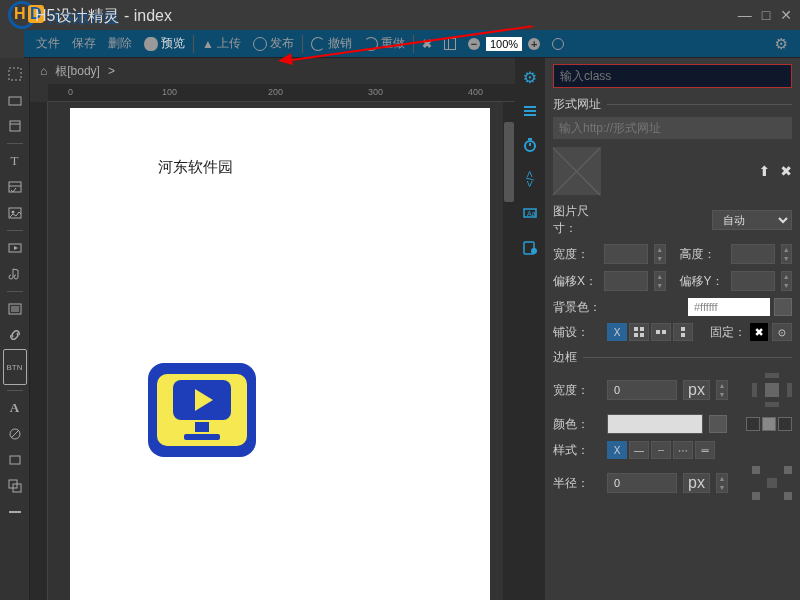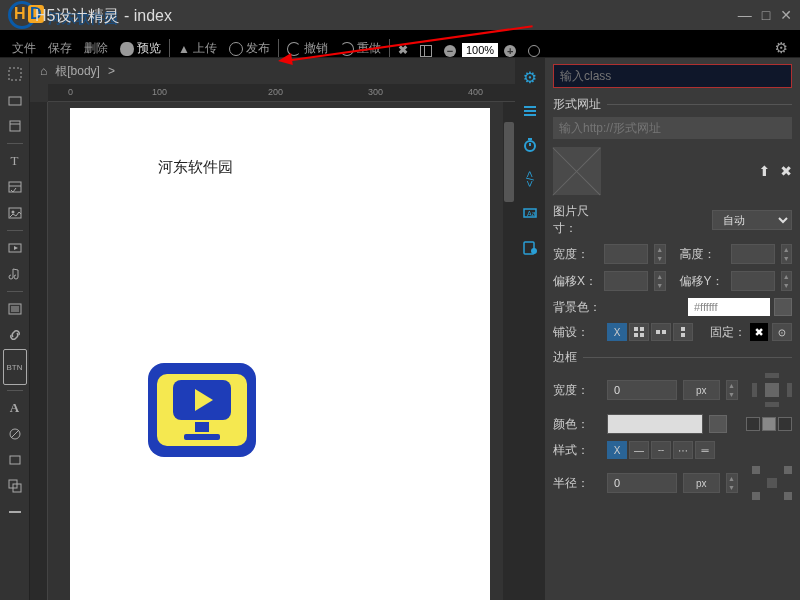--- a/index.html
+++ b/index.html
@@ -8,21 +8,21 @@
 .titlebar { height: 30px; background: #3a3a3a; display: flex; align-items: center; padding: 0 8px; color: #ddd; font-size: 16px; position: relative; }
 .title-logo { width: 42px; height: 28px; margin-right: 4px; position: relative; }
 .title-logo-circle { width: 28px; height: 28px; border-radius: 50%; border: 3px solid #0a5aa8; position: absolute; }
 .title-logo-h { position: absolute; left: 6px; top: 4px; color: #f5a623; font-weight: bold; font-size: 16px; }
 .title-logo-d { position: absolute; left: 20px; top: 4px; color: #0a5aa8; font-weight: bold; font-size: 16px; background: #f5a623; border-radius: 3px; padding: 0 2px; }
 .title-txt { position: absolute; left: 35px; top: 6px; }
 .title-watermark { position: absolute; left: 48px; top: 10px; color: #0a5aa8; font-size: 14px; opacity: 0.6; font-weight: bold; }
 .win-ctrl { margin-left: auto; display: flex; gap: 10px; color: #aaa; font-size: 14px; }
 .win-ctrl span { cursor: pointer; }
 
-.toolbar { height: 28px; background: #000000; display: flex; align-items: flex-end; padding: 0 6px; color: #999; font-size: 12px; border-bottom: 1px solid #222; }
+.toolbar { height: 28px; background: #0c4a6e; display: flex; align-items: center; padding: 0 6px; color: #999; font-size: 12px; border-bottom: 1px solid #222; margin-left: 24px; }
 .toolbar .tb-item { display: flex; align-items: center; gap: 3px; padding: 0 6px; cursor: pointer; }
 .toolbar .tb-item.on { color: #ddd; }
 .toolbar .sep { width: 1px; height: 18px; background: #555; margin: 0 2px; }
 .tb-icon { width: 14px; height: 14px; display: inline-block; }
 .tb-eye { background: #999; border-radius: 50% / 60%; position: relative; }
 .tb-globe { border: 1px solid #999; border-radius: 50%; position: relative; }
 .tb-undo { border: 1.5px solid #999; border-radius: 50%; border-right-color: transparent; position: relative; }
 .tb-redo { border: 1.5px solid #999; border-radius: 50%; border-left-color: transparent; }
 .zoom-box { background: #fff; color: #000; padding: 1px 4px; font-size: 11px; }
 .tb-x { color: #999; font-weight: bold; }
@@ -90,21 +90,21 @@
 .bp-edge { position: absolute; background: #555; }
 .bp-t { top: 0; left: 13px; width: 14px; height: 5px; }
 .bp-b { bottom: 0; left: 13px; width: 14px; height: 5px; }
 .bp-l { left: 0; top: 10px; width: 5px; height: 14px; }
 .bp-r { right: 0; top: 10px; width: 5px; height: 14px; }
 .color-row-swatches { display: flex; gap: 2px; margin-left: auto;}
 .swatch { width: 14px; height: 14px; border: 1px solid #666;}
 .corner-grid { width: 40px; height: 34px; margin-left: auto; position: relative;}
 .cg-dot { width: 8px; height: 8px; background: #666; position: absolute;}
 .cg-c { width: 10px; height: 10px; background: #555; position: absolute; top: 12px; left: 15px;}
-.unit { background: #4a4a4a; border: 1px solid #555; color: #ccc; font-size: 10px; padding: 1px 12px; height: 20px; display:flex; align-items:center;}
+.unit { background: #4a4a4a; border: 1px solid #555; color: #ccc; font-size: 16px; padding: 1px 4px; height: 20px; display:flex; align-items:center;}
 .spinner { width: 12px; height: 20px; background: #4a4a4a; border: 1px solid #555; display: flex; flex-direction: column;}
 .spinner div { flex:1; display:flex; align-items:center; justify-content:center; color:#888; font-size:7px;}
 svg { display: block; }
 </style>
 </head>
 <body>
 
 <div class="titlebar">
   <div class="title-logo">
     <div class="title-logo-circle"></div>
@@ -267,21 +267,21 @@
 
   <div class="canvas-area">
     <div class="breadcrumb">
       <span class="bc-home">⌂</span>
       <span>根[body]</span>
       <span>&gt;</span>
     </div>
     <div class="canvas-wrap">
       <div class="ruler-h">
         <span style="left:20px">0</span>
-        <span style="left:104px">100</span>
+        <span style="left:114px">100</span>
         <span style="left:220px">200</span>
         <span style="left:320px">300</span>
         <span style="left:420px">400</span>
       </div>
       <div class="ruler-v"></div>
       <div class="canvas-scroll">
         <div class="canvas">
           <div class="canvas-text">河东软件园</div>
           <div class="canvas-logo">
             <div class="cl-inner">

